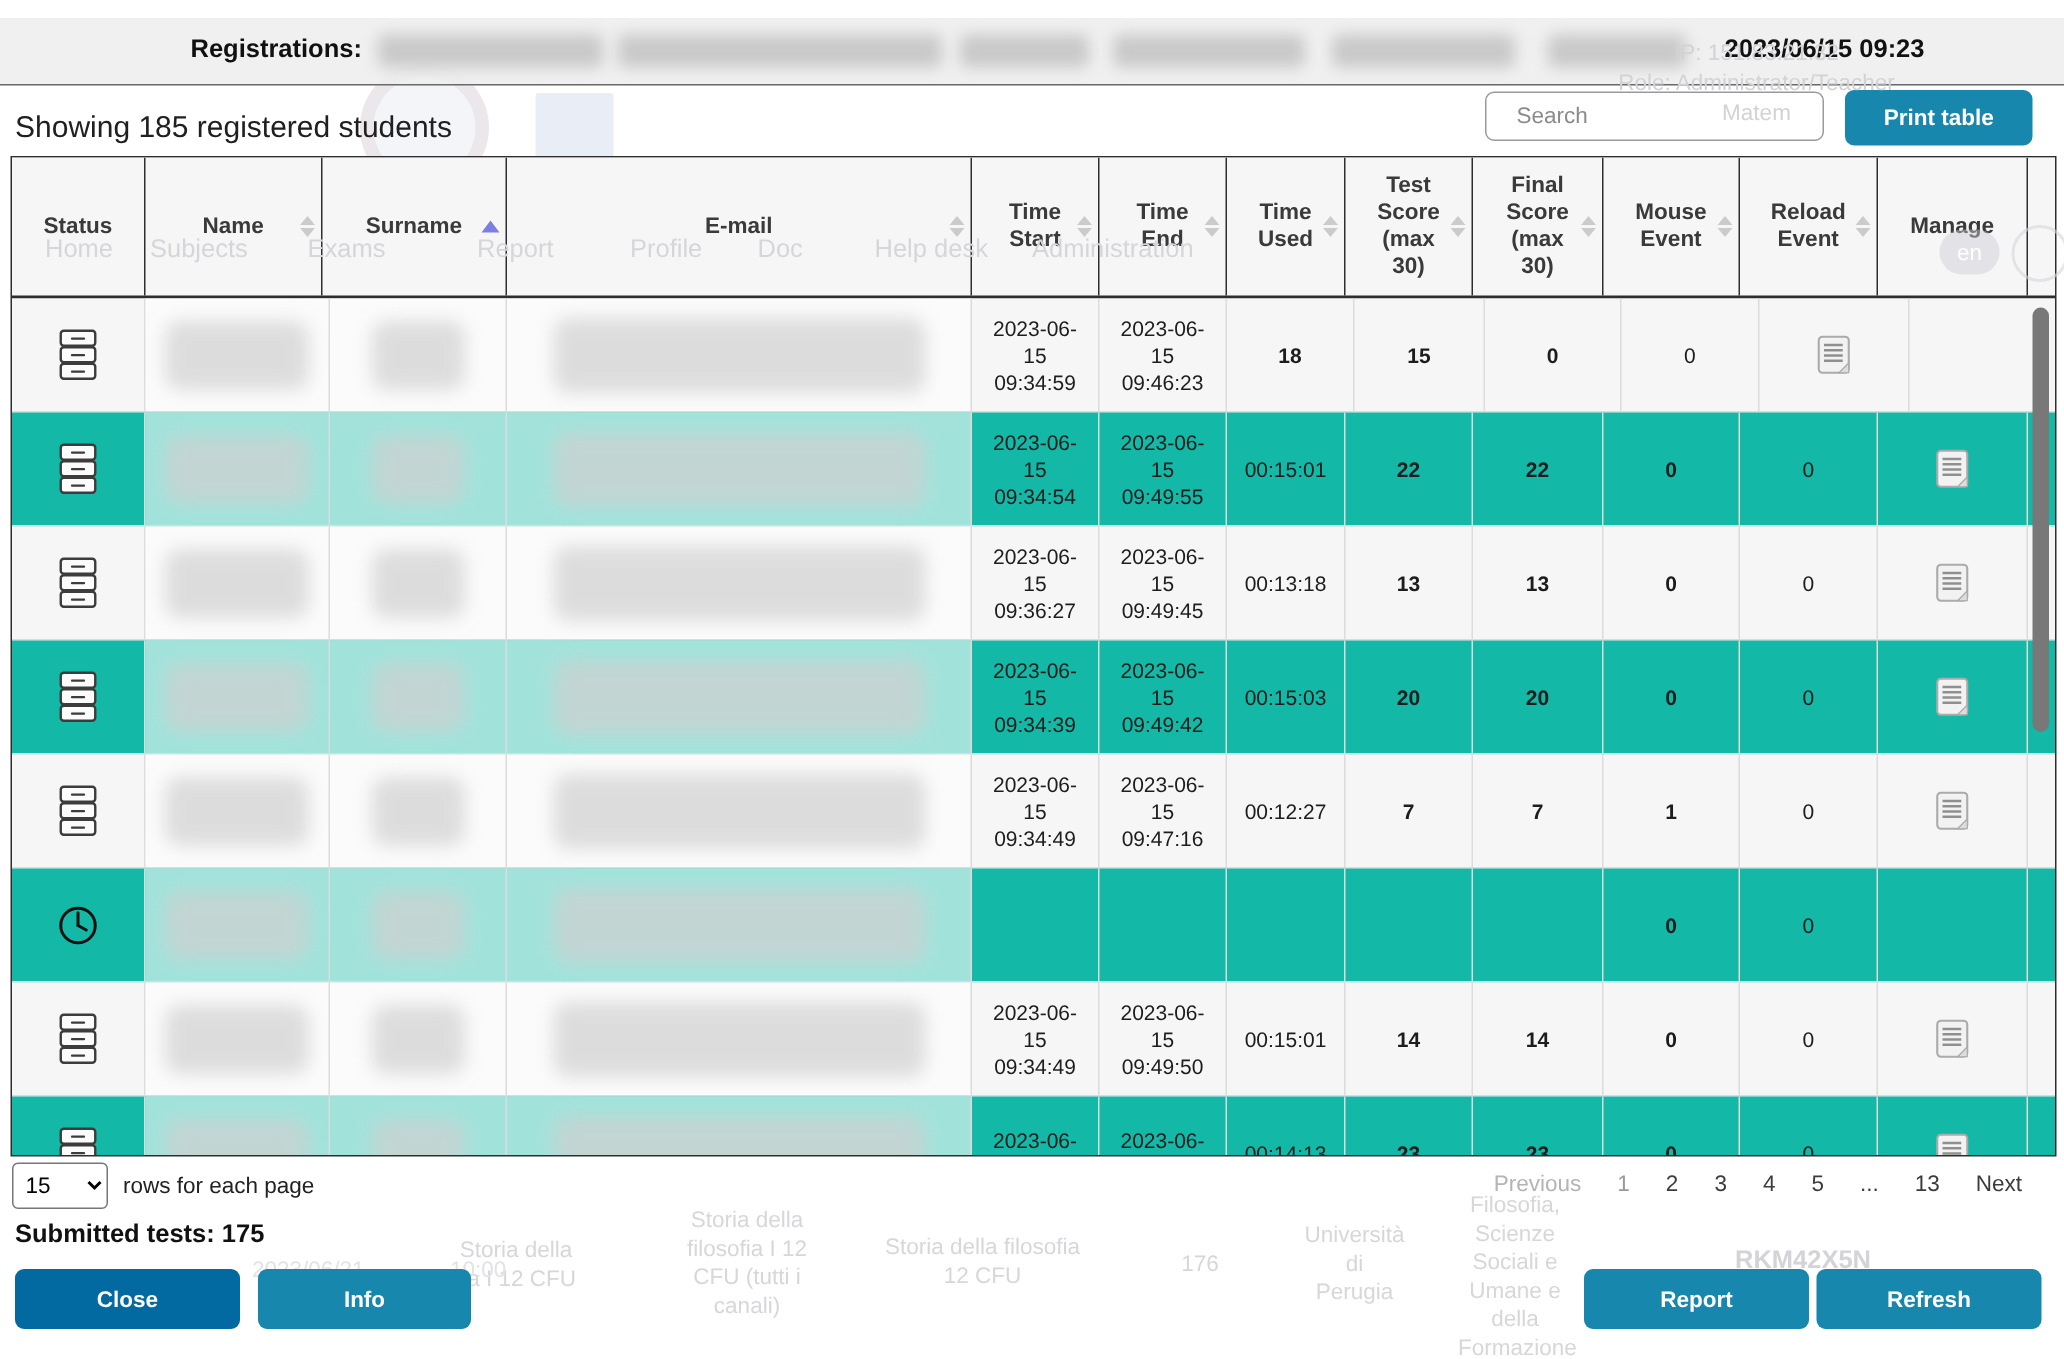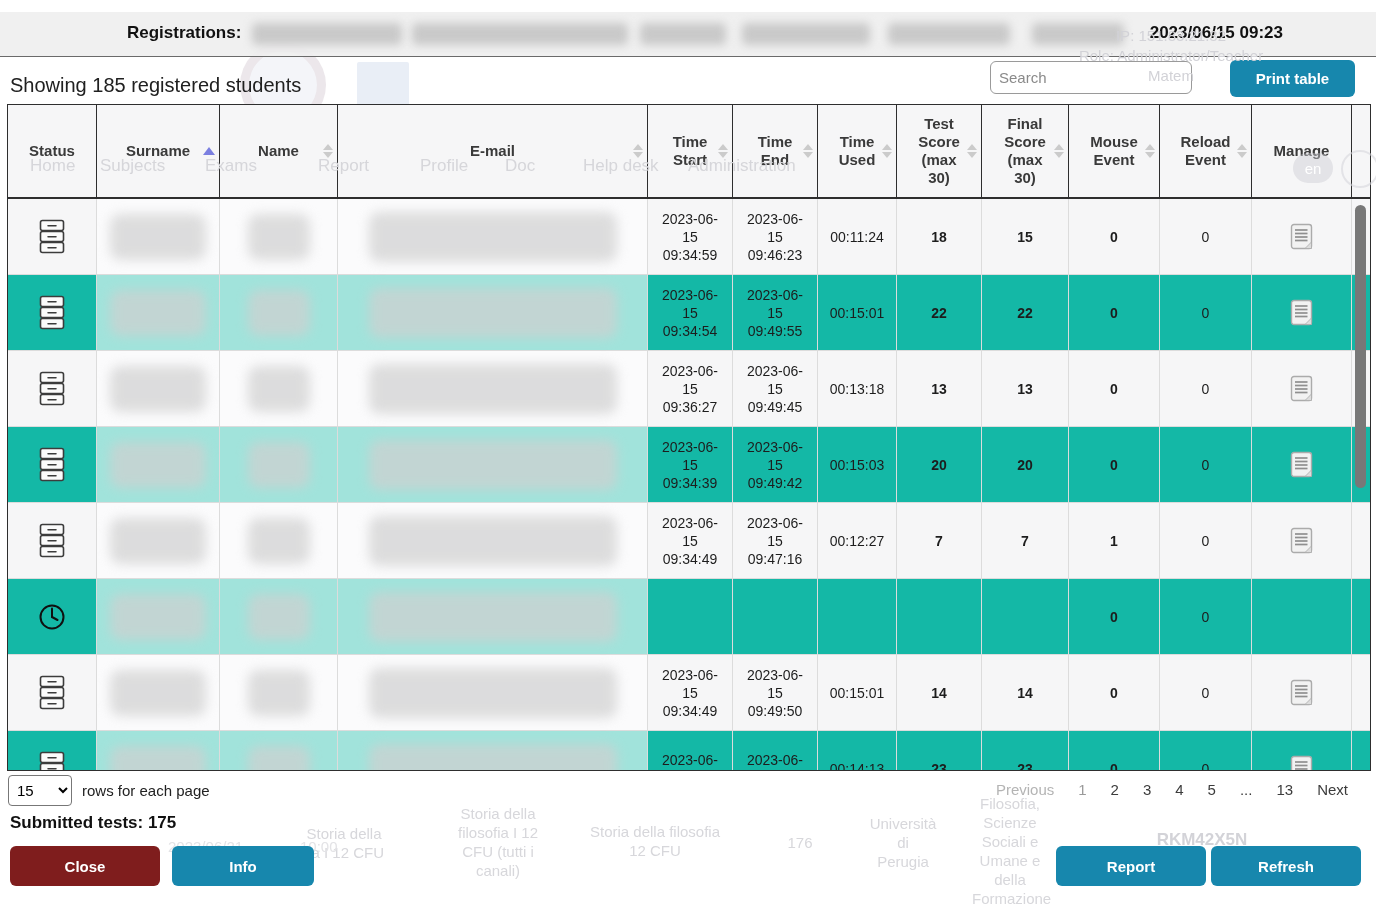--- a/index.html
+++ b/index.html
@@ -29,25 +29,25 @@
     background:rgba(239,239,239,0.92);border-bottom:1px solid #6a6a6a;margin-top:12px;}
   #topbar .reg-label{position:absolute;left:127px;top:11px;font-size:17px;font-weight:700;color:#111;}
   .redact{position:absolute;top:11px;height:22px;background:#bcbcbc;border-radius:4px;filter:blur(5px);opacity:.75;}
 
   #topbar .datetime{position:absolute;right:93px;top:11px;font-size:17px;font-weight:700;color:#111;}
 
   
   #content{position:absolute;inset:0;z-index:2;}
   .heading{position:absolute;left:10px;top:74px;font-size:20px;color:#202020;}
   .search-input{position:absolute;left:990px;top:61px;width:184px;height:31px;border:1px solid #9a9a9a;border-radius:6px;
-    font-size:15px;padding:0 8px;color:#333;outline:none;font-family:inherit;}
+    font-size:15px;padding:0 20px;color:#333;outline:none;font-family:inherit;}
   .search-input::placeholder{color:#8a8a8a;}
   .btn{border:none;border-radius:6px;color:#fff;font-weight:700;font-size:15px;font-family:inherit;cursor:pointer;}
   .btn-blue{background:#1787ad;}
-  .btn-red{background:#7f1d1d;}
+  .btn-red{background:#0369a1;}
   #print-btn{position:absolute;left:1230px;top:60px;width:125px;height:37px;}
 
   
   #table-wrap{position:absolute;left:7px;top:104px;width:1364px;height:667px;border:1px solid #2e2e2e;
     overflow:hidden;background:#fff;box-sizing:border-box;}
   .hrow{display:flex;height:94px;background:#f6f6f7;border-bottom:2px solid #2e2e2e;box-sizing:border-box;}
   .hcell{position:relative;display:flex;align-items:center;justify-content:center;border-right:1px solid #2e2e2e;
     box-sizing:border-box;font-size:15px;font-weight:700;color:#3a3a3a;text-align:center;}
   .hlabel{line-height:18px;}
   .hcell.narrow .hlabel{max-width:58px;}
@@ -132,31 +132,31 @@
     <div class="heading">Showing 185 registered students</div>
 
     <input class="search-input" type="text" placeholder="Search" style="">
     <button id="print-btn" class="btn btn-blue">Print table</button>
 
     <div id="table-wrap">
       <div class="hrow" id="header-row">
           <div class="hcell w0">
             <span class="hlabel">Status</span>
           </div>
+          <div class="hcell w2">
+            <span class="hlabel">Name</span>
+            <span class="arrows">
+              <span class="tri-up"></span>
+              <span class="tri-dn"></span>
+            </span>
+          </div>
           <div class="hcell w1">
             <span class="hlabel">Surname</span>
             <span class="arrows asc">
               <span class="tri-up"></span>
-            </span>
-          </div>
-          <div class="hcell w2">
-            <span class="hlabel">Name</span>
-            <span class="arrows">
-              <span class="tri-up"></span>
-              <span class="tri-dn"></span>
             </span>
           </div>
           <div class="hcell w3">
             <span class="hlabel">E-mail</span>
             <span class="arrows">
               <span class="tri-up"></span>
               <span class="tri-dn"></span>
             </span>
           </div>
           <div class="hcell w4 narrow">
@@ -231,23 +231,20 @@
               <div class="blob blob-n"></div>
             </div>
             <div class="tcell w3 blurzone">
               <div class="blob blob-e"></div>
             </div>
             <div class="tcell w4">
               <span class="twrap">2023-06-15 09:34:59</span>
             </div>
             <div class="tcell w5">
               <span class="twrap">2023-06-15 09:46:23</span>
-            </div>
-            <div class="tcell w6">
-              <span class="twrap">00:11:24</span>
             </div>
             <div class="tcell w7">
               <span class="score">18</span>
             </div>
             <div class="tcell w8">
               <span class="score">15</span>
             </div>
             <div class="tcell w9">
               <span class="score">0</span>
             </div>

